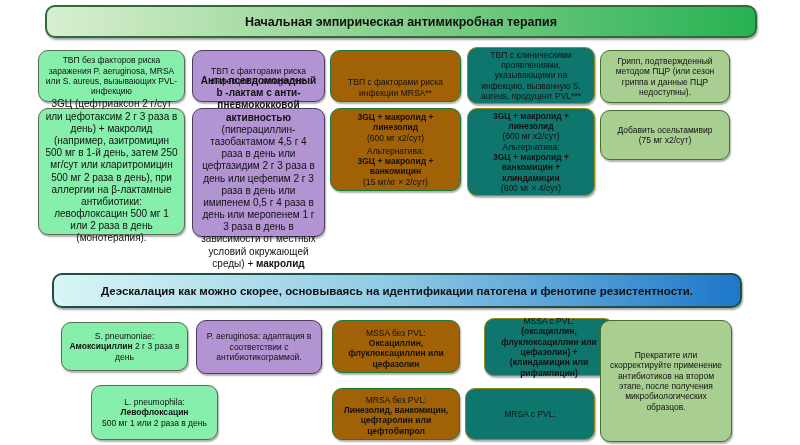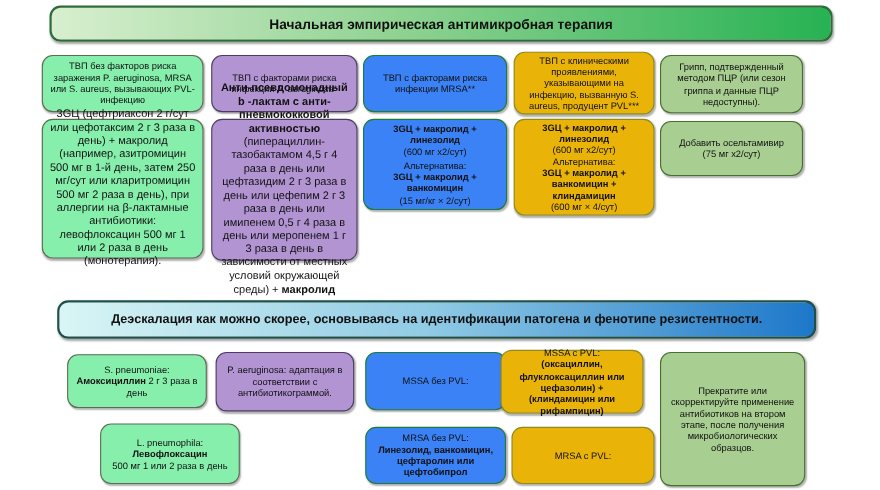--- a/index.html
+++ b/index.html
@@ -23,41 +23,41 @@
     border:2px solid #1f4f49;
   }
   .box{
     position:absolute;display:flex;flex-direction:column;align-items:center;justify-content:center;
     border-radius:10px;text-align:center;box-sizing:border-box;
     padding:3px 6px;font-size:8.5px;line-height:1.22;
     box-shadow:1px 1.5px 1.5px rgba(0,0,0,0.3);
   }
   .white {background:#86efac;border:1.5px solid #5c6b54;}
   .purple{background:#b294d3;border:1.5px solid #4c3c61;}
-  .green {background:#3b82f6;border:1.5px solid #1d7b38;}
-  .yellow{background:#eab308;border:1.5px solid #8e8c1c;}
+  .green {background:#a16207;border:1.5px solid #1d7b38;justify-content:flex-end;}
+  .yellow{background:#0f766e;border:1.5px solid #8e8c1c;}
   .lgreen{background:#a9ce92;border:1.5px solid #47702f;}
   .b{font-weight:bold;}
   .sp{height:8px;}
   .small{font-size:10px;}
   
   .r1c1{left:38px; top:50px; width:147px;height:52px;}
   .r1c2{left:192px;top:50px; width:133px;height:52px;}
   .r1c3{left:330px;top:50px; width:131px;height:52px;}
   .r1c4{left:467px;top:47px; width:128px;height:57px;}
   .r1c5{left:600px;top:50px; width:130px;height:53px;}
   .r2c1{left:38px; top:108px;width:147px;height:127px;}
   .r2c2{left:192px;top:108px;width:133px;height:129px;}
   .r2c3{left:330px;top:108px;width:131px;height:83px;}
   .r2c4{left:467px;top:108px;width:128px;height:88px;}
   .r2c5{left:600px;top:110px;width:130px;height:50px;}
   .r3c1{left:61px; top:322px;width:127px;height:49px;}
   .r3c2{left:196px;top:320px;width:126px;height:54px;}
   .r3c3{left:332px;top:320px;width:128px;height:53px;}
-  .r3c4{left:455px;top:318px;width:130px;height:58px;justify-content:center;}
+  .r3c4{left:484px;top:318px;width:130px;height:58px;justify-content:center;}
   .note{left:600px;top:320px;width:132px;height:122px;}
   .r4c1{left:78px; top:385px;width:127px;height:55px;margin-left:13px;}
   .r4c3{left:332px;top:388px;width:128px;height:52px;}
   .r4c4{left:465px;top:388px;width:130px;height:52px;}
 </style>
 </head>
 <body>
 
 <div class="canvas">
 
@@ -119,20 +119,21 @@
     <div>S. pneumoniae:</div>
     <div>
       <span class="b">Амоксициллин</span><span> 2 г 3 раза в день</span>
     </div>
   </div>
   <div class="box purple r3c2">
     <span>P. aeruginosa: адаптация в соответствии с антибиотикограммой.</span>
   </div>
   <div class="box green r3c3">
     <div>MSSA без PVL:</div>
+    <div class="b">Оксациллин, флуклоксациллин или цефазолин</div>
   </div>
   <div class="box yellow r3c4">
     <div>MSSA с PVL:</div>
     <div class="b">(оксациллин, флуклоксациллин или цефазолин) + (клиндамицин или рифампицин)</div>
   </div>
   <div class="box lgreen note">
     <span>Прекратите или скорректируйте применение антибиотиков на втором этапе, после получения микробиологических образцов.</span>
   </div>
 
   <div class="box white r4c1">

